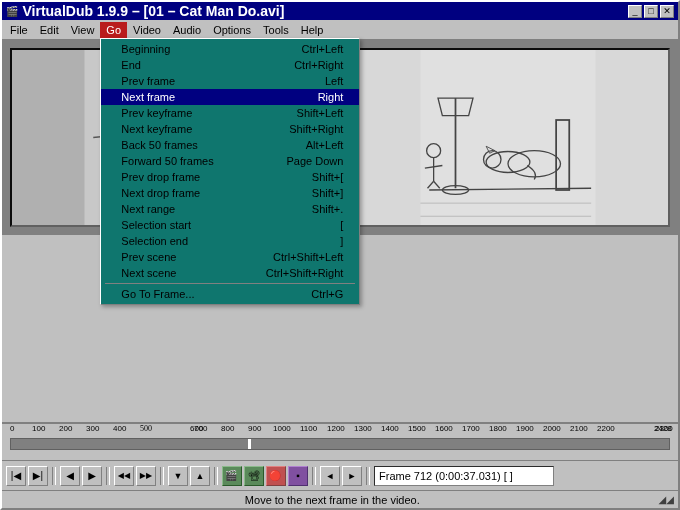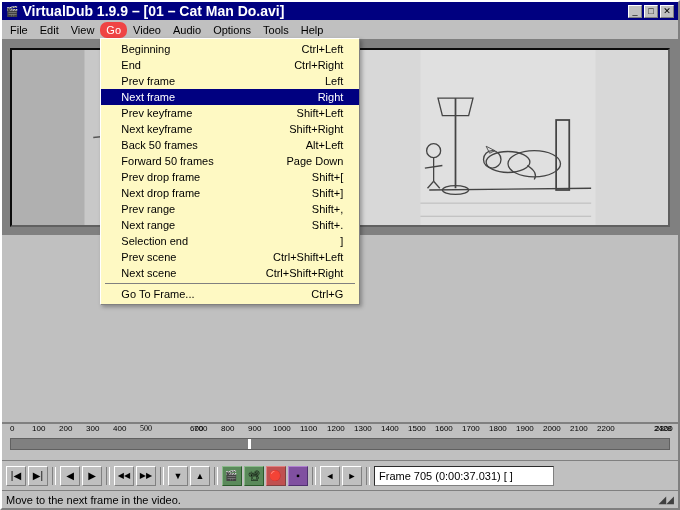--- a/index.html
+++ b/index.html
@@ -47,34 +47,33 @@
       height: 20px;
       align-items: center;
     }
     .menu-item {
       padding: 2px 6px;
       cursor: pointer;
       font-size: 11px;
       color: black;
     }
     .menu-item:hover, .menu-item.active {
-      background: #ef4444;
+      background: #b91c1c;
       color: white;
-      border-radius: 7px;
     }
 
     
     .dropdown-container {
       position: relative;
     }
     .dropdown-menu {
       position: absolute;
       top: 100%;
       left: 0;
-      background: #fef9c3;
+      background: #0f766e;
       border: 1px solid;
       border-color: #ffffff #808080 #808080 #ffffff;
       box-shadow: 2px 2px 4px rgba(0,0,0,0.3);
       z-index: 100;
       min-width: 260px;
       padding: 2px 0;
     }
     .dropdown-row {
       display: flex;
       justify-content: space-between;
@@ -162,20 +161,21 @@
 
     
     .status-bar {
       background: #c0c0c0;
       border-top: 1px solid #808080;
       height: 18px;
       display: flex;
       align-items: center;
       padding: 0 4px;
       font-size: 11px;
+      text-align: center;
     }
     .status-bar-text { flex: 1; }
     .status-bar-right {
       font-size: 10px;
       color: #404040;
     }
 
     
     .app-window {
       width: 680px;
@@ -246,26 +246,26 @@
         </div>
         <div class="dropdown-row">
           <span>Prev drop frame</span>
           <span class="shortcut">Shift+[</span>
         </div>
         <div class="dropdown-row">
           <span>Next drop frame</span>
           <span class="shortcut">Shift+]</span>
         </div>
         <div class="dropdown-row">
-          <span>Prev range</span>
-          <span class="shortcut">Shift+,</span>
-        </div>
-        <div class="dropdown-row">
           <span>Next range</span>
           <span class="shortcut">Shift+.</span>
+        </div>
+        <div class="dropdown-row">
+          <span>Selection start</span>
+          <span class="shortcut">[</span>
         </div>
         <div class="dropdown-row">
           <span>Selection end</span>
           <span class="shortcut">]</span>
         </div>
         <div class="dropdown-row">
           <span>Prev scene</span>
           <span class="shortcut">Ctrl+Shift+Left</span>
         </div>
         <div class="dropdown-row">
@@ -394,21 +394,21 @@
     <div class="tool-btn" style="background:#5a8a5a;border-color:#8aba8a #2a5a2a #2a5a2a #8aba8a;">🎬</div>
     <div class="tool-btn" style="background:#5a8a5a;border-color:#8aba8a #2a5a2a #2a5a2a #8aba8a;">📽</div>
     <div class="tool-btn" style="background:#c05050;border-color:#e08080 #804040 #804040 #e08080;">🔴</div>
     <div class="tool-btn" style="background:#8050a0;border-color:#b080d0 #503070 #503070 #b080d0;">▪</div>
     <div class="tool-separator"></div>
     <div class="tool-btn" title="Set selection start" style="font-size:9px;">◄</div>
     <div class="tool-btn" title="Set selection end" style="font-size:9px;">►</div>
     <div class="tool-separator"></div>
 
     <div class="frame-display">
-      <span>Frame 705 (0:00:37.031) [ ]</span>
+      <span>Frame 712 (0:00:37.031) [ ]</span>
     </div>
   </div>
 
   <div class="status-bar">
     <span class="status-bar-text">Move to the next frame in the video.</span>
     <span class="status-bar-right">◢◢</span>
   </div>
 
 </div>
 

